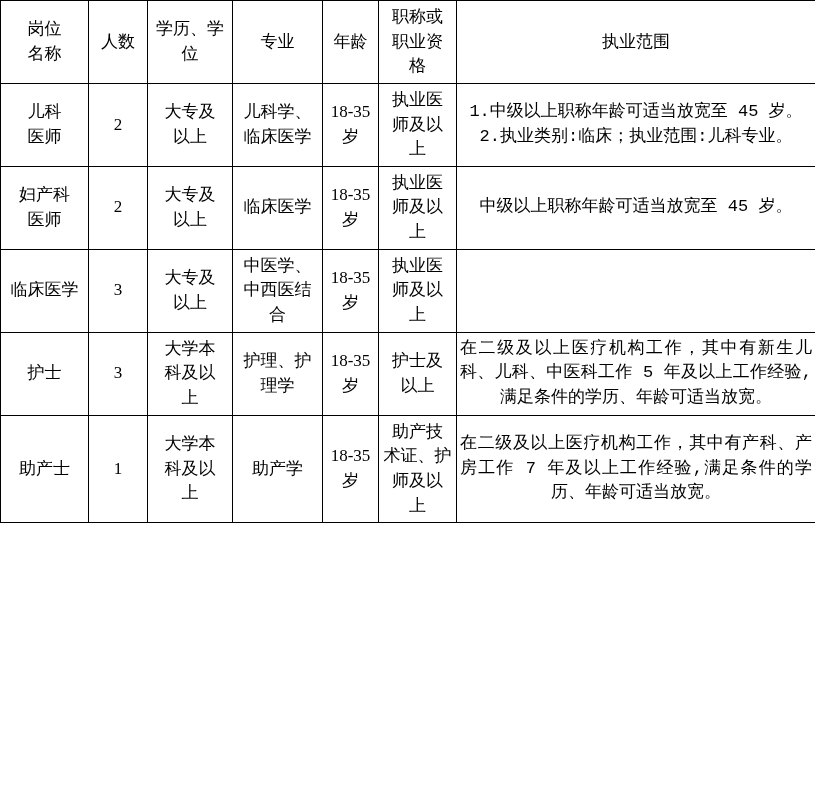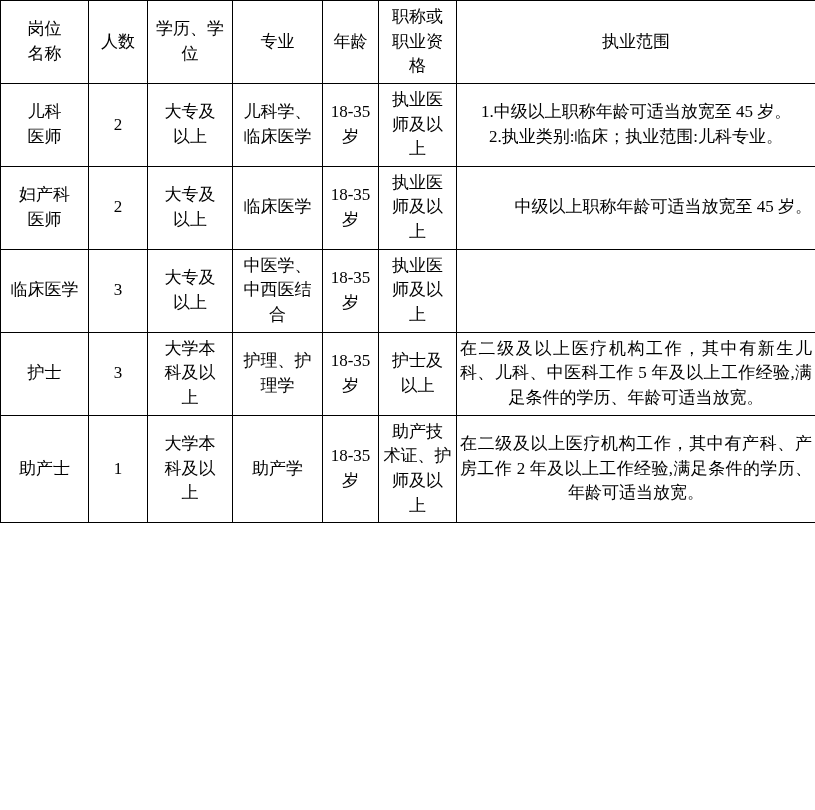--- a/index.html
+++ b/index.html
@@ -45,23 +45,24 @@
 
   thead td {
     font-size: 17px;
     padding: 6px 3px;
   }
   td.notes {
     text-align: left;
     padding-left: 10px;
     padding-right: 10px;
     line-height: 1.5;
+    font-family: Liberation Mono, monospace;
   }
   td.notes.centered {
-    text-align: right;
+    text-align: center;
   }
   td.notes.justified {
     text-align: justify;
     text-align-last: center;
   }
 </style>
 </head>
 <body>
 
 <div class="sheet">
@@ -123,17 +124,17 @@
         <td>护士及<br>以上</td>
         <td class="notes justified">在二级及以上医疗机构工作，其中有新生儿科、儿科、中医科工作 5 年及以上工作经验,满足条件的学历、年龄可适当放宽。</td>
       </tr>
       <tr>
         <td>助产士</td>
         <td>1</td>
         <td>大学本<br>科及以<br>上</td>
         <td>助产学</td>
         <td>18-35<br>岁</td>
         <td>助产技<br>术证、护<br>师及以<br>上</td>
-        <td class="notes justified">在二级及以上医疗机构工作，其中有产科、产房工作 2 年及以上工作经验,满足条件的学历、年龄可适当放宽。</td>
+        <td class="notes justified">在二级及以上医疗机构工作，其中有产科、产房工作 7 年及以上工作经验,满足条件的学历、年龄可适当放宽。</td>
       </tr>
     </tbody>
   </table>
 </div>
 
 </body></html>

